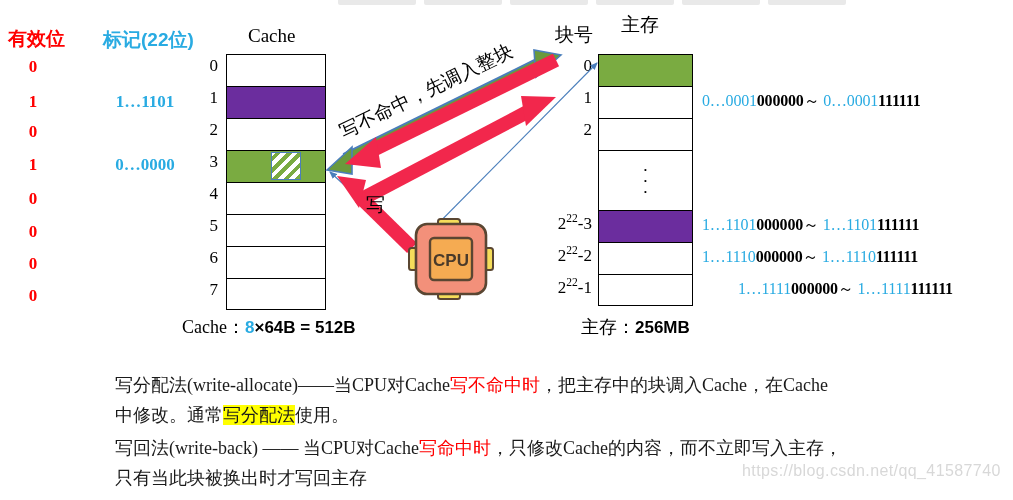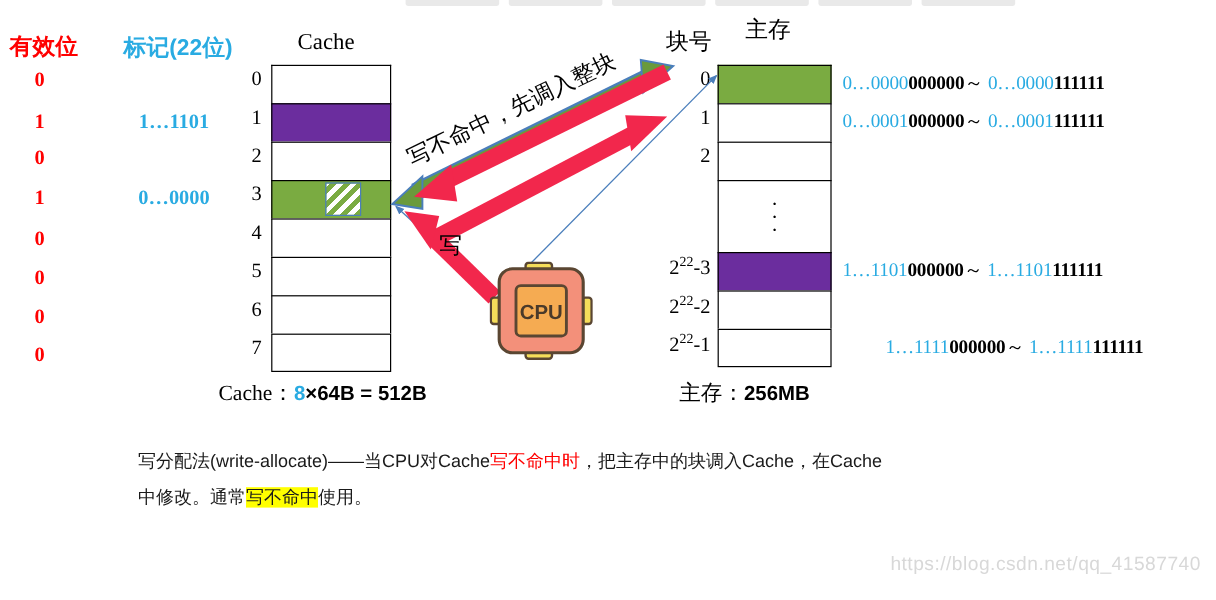--- a/index.html
+++ b/index.html
@@ -151,24 +151,24 @@
     white-space: nowrap;
     font-family: "Liberation Serif", serif;
   }
 
   
   #cpu { position: absolute; left: 408px; top: 218px; width: 86px; height: 82px; }
 
   
   .para {
     position: absolute;
-    font-size: 15px;
+    font-size: 18px;
     line-height: 30px;
     color: #1a1a1a;
-    font-family: Liberation Sans, sans-serif;
+    font-family: Liberation Serif, serif;
     white-space: pre-wrap;
   }
   .para .red { color: #ff0000; }
   .para .hl  { background: #ffff00; }
 
   
   #csdn-watermark {
     position: absolute;
     left: 742px;
     top: 462px;
@@ -252,26 +252,26 @@
 
   <div class="mem-row green" style="top:54px;  height:32px;"></div>
   <div class="mem-row" style="top:86px;  height:32px;"></div>
   <div class="mem-row" style="top:118px; height:32px;"></div>
   <div class="mem-row" style="top:150px; height:60px;"></div>
   <div class="mem-dots" style="top:164px;">·<br>·<br>·</div>
   <div class="mem-row purple" style="top:210px; height:32px;"></div>
   <div class="mem-row" style="top:242px; height:32px;"></div>
   <div class="mem-row last" style="top:274px; height:32px;"></div>
 
-  <div class="addr" style="left:702px;top:59px;"><span class="c">0…0000</span><span class="k">000000</span><span>～</span> <span class="c">0…0000</span><span class="k">111111</span></div>
   <div class="addr" style="left:702px;top:91px;"><span class="c">0…0001</span><span class="k">000000</span><span>～</span> <span class="c">0…0001</span><span class="k">111111</span></div>
   <div class="addr" style="left:702px;top:215px;"><span class="c">1…1101</span><span class="k">000000</span><span>～</span> <span class="c">1…1101</span><span class="k">111111</span></div>
+  <div class="addr" style="left:702px;top:247px;"><span class="c">1…1110</span><span class="k">000000</span><span>～</span> <span class="c">1…1110</span><span class="k">111111</span></div>
   <div class="addr" style="left:738px;top:279px;"><span class="c">1…1111</span><span class="k">000000</span><span>～</span> <span class="c">1…1111</span><span class="k">111111</span></div>
 
-  <div class="caption" style="left:566px;top:315px;"><span>主存：</span><span class="sans">256MB</span></div>
+  <div class="caption" style="left:581px;top:315px;"><span>主存：</span><span class="sans">256MB</span></div>
 
   <svg id="arrows" viewBox="0 0 1013 500">
     <defs>
       <marker id="redhead" markerWidth="5" markerHeight="5" refX="2.4" refY="2.5" orient="auto">
         <path d="M0,0 L5,2.5 L0,5 Z" fill="#f2274c"></path>
       </marker>
       <marker id="bluehead" markerWidth="7" markerHeight="7" refX="6" refY="3.5" orient="auto">
         <path d="M0,0.6 L7,3.5 L0,6.4 Z" fill="#4a7ebb"></path>
       </marker>
     </defs>
@@ -312,18 +312,19 @@
     <rect x="30" y="73" width="22" height="8" rx="2.5" fill="#f5dd5a" stroke="#5a4632" stroke-width="2"></rect>
     <rect x="1" y="30" width="8" height="22" rx="2.5" fill="#f5dd5a" stroke="#5a4632" stroke-width="2"></rect>
     <rect x="77" y="30" width="8" height="22" rx="2.5" fill="#f5dd5a" stroke="#5a4632" stroke-width="2"></rect>
 
     <rect x="8" y="6" width="70" height="70" rx="11" fill="#f3907a" stroke="#5a4632" stroke-width="2.6"></rect>
 
     <rect x="22" y="20" width="42" height="42" rx="4" fill="#f5ab52" stroke="#5a4632" stroke-width="2.4"></rect>
     <text x="43" y="48" text-anchor="middle" fill="#4a3a2a" font-family="Liberation Sans, sans-serif" font-size="17" font-weight="bold">CPU</text>
   </svg>
 
-  <div class="para" style="left:115px;top:370px;width:830px;"><span>写分配法(write-allocate)——当CPU对Cache</span><span class="red">写不命中时</span><span>，把主存中的块调入Cache，在Cache</span><br><span>中修改。通常</span><span class="hl">写不命中</span><span>使用。</span></div>
-
+  <div class="para" style="left:115px;top:370px;width:830px;"><span>写分配法(write-allocate)——当CPU对Cache</span><span class="red">写不命中时</span><span>，把主存中的块调入Cache，在Cache</span><br><span>中修改。通常</span><span class="hl">写分配法</span><span>使用。</span></div>
+
+  <div class="para" style="left:115px;top:433px;width:830px;"><span>写回法(write-back) —— 当CPU对Cache</span><span class="red">写命中时</span><span>，只修改Cache的内容，而不立即写入主存，</span><br><span>只有当此块被换出时才写回主存</span></div>
 
   <div id="csdn-watermark">https://blog.csdn.net/qq_41587740</div>
 
 </div>
 
 </body></html>

